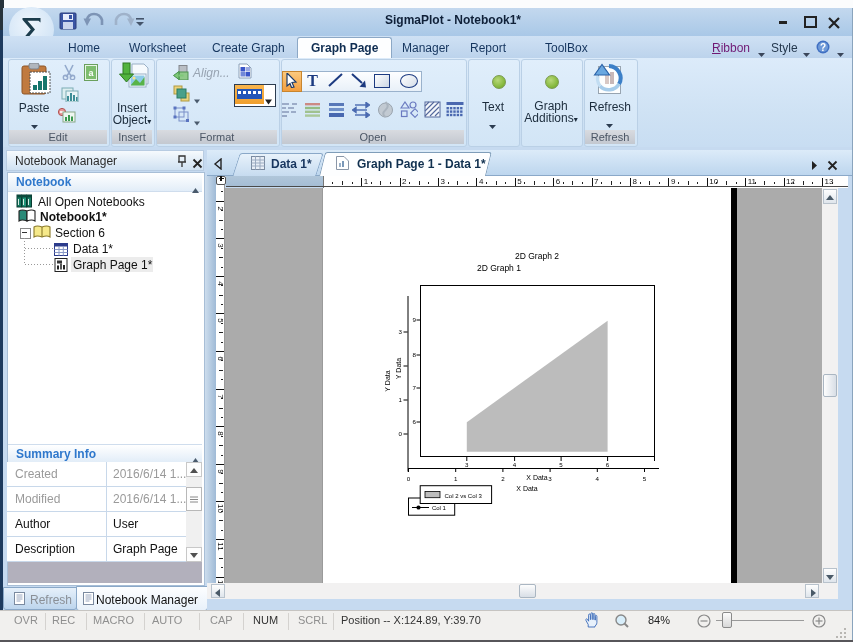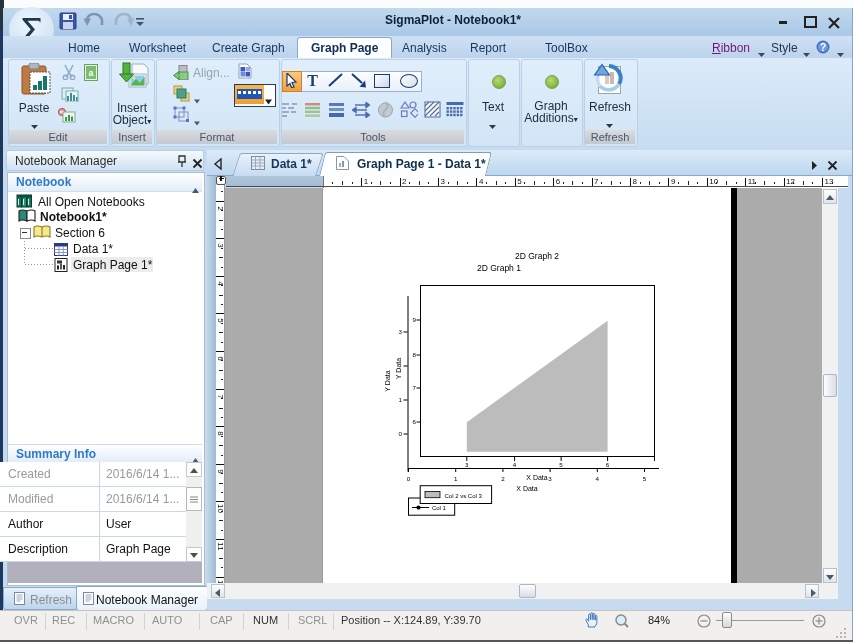--- a/index.html
+++ b/index.html
@@ -54,21 +54,21 @@
     </svg>
 </div>
 
 <div class="abs" style="left:3px;top:36px;width:850px;height:22px;background:linear-gradient(#cfe1f4,#bcd3ec);"></div>
 <div class="abs" style="left:297px;top:37px;width:93px;height:21px;background:#fdfeff;border:1px solid #8ca8c6;border-bottom:none;border-radius:3px 3px 0 0;"></div>
 <div class="abs" style="top:41px;left:60px;width:600px;height:16px;font-size:12px;color:#15355e;">
   <span class="abs" style="left:8px;">Home</span>
   <span class="abs" style="left:69px;">Worksheet</span>
   <span class="abs" style="left:152px;">Create Graph</span>
   <span class="abs" style="left:251px;font-weight:bold;color:#0f2d52;">Graph Page</span>
-  <span class="abs" style="left:342px;">Analysis</span>
+  <span class="abs" style="left:342px;">Manager</span>
   <span class="abs" style="left:410px;">Report</span>
   <span class="abs" style="left:485px;">ToolBox</span>
 </div>
 <div class="abs" style="left:712px;top:41px;font-size:12px;color:#701a75;"><span style="text-decoration:underline">R</span>ibbon</div>
 <div class="abs" style="left:758px;top:44px;width:8px;height:6px;"><svg width="8" height="6">
       <path d="M 0 1 L 7 1 L 3.5 5 Z" fill="#3a465a"></path>
     </svg></div>
 <div class="abs" style="left:771px;top:41px;font-size:12px;color:#24384e;">Style</div>
 <div class="abs" style="left:803px;top:44px;width:8px;height:6px;"><svg width="8" height="6">
       <path d="M 0 1 L 7 1 L 3.5 5 Z" fill="#3a465a"></path>
@@ -90,21 +90,21 @@
 <div class="abs" style="left:111px;top:59px;width:42px;height:86px;border:1px solid #bad0e6;border-radius:3px;background:linear-gradient(#e0eefb,#d2e5f6);"></div>
 <div class="abs" style="left:156px;top:59px;width:122px;height:86px;border:1px solid #bad0e6;border-radius:3px;background:linear-gradient(#e0eefb,#d2e5f6);"></div>
 <div class="abs" style="left:281px;top:59px;width:184px;height:86px;border:1px solid #bad0e6;border-radius:3px;background:linear-gradient(#e0eefb,#d2e5f6);"></div>
 <div class="abs" style="left:468px;top:59px;width:50px;height:86px;border:1px solid #bad0e6;border-radius:3px;background:linear-gradient(#e0eefb,#d2e5f6);"></div>
 <div class="abs" style="left:521px;top:59px;width:60px;height:86px;border:1px solid #bad0e6;border-radius:3px;background:linear-gradient(#e0eefb,#d2e5f6);"></div>
 <div class="abs" style="left:584px;top:59px;width:52px;height:86px;border:1px solid #bad0e6;border-radius:3px;background:linear-gradient(#e0eefb,#d2e5f6);"></div>
 
 <div class="abs" style="left:9px;top:130px;width:98px;height:14px;background:linear-gradient(#d8dbe0,#c3c8d0);font-size:11px;color:#4a5564;text-align:center;line-height:14px;">Edit</div>
 <div class="abs" style="left:112px;top:130px;width:40px;height:14px;background:linear-gradient(#d8dbe0,#c3c8d0);font-size:11px;color:#4a5564;text-align:center;line-height:14px;">Insert</div>
 <div class="abs" style="left:157px;top:130px;width:120px;height:14px;background:linear-gradient(#d8dbe0,#c3c8d0);font-size:11px;color:#4a5564;text-align:center;line-height:14px;">Format</div>
-<div class="abs" style="left:282px;top:130px;width:182px;height:14px;background:linear-gradient(#d8dbe0,#c3c8d0);font-size:11px;color:#4a5564;text-align:center;line-height:14px;">Tools</div>
+<div class="abs" style="left:282px;top:130px;width:182px;height:14px;background:linear-gradient(#d8dbe0,#c3c8d0);font-size:11px;color:#4a5564;text-align:center;line-height:14px;">Open</div>
 <div class="abs" style="left:585px;top:130px;width:50px;height:14px;background:linear-gradient(#d8dbe0,#c3c8d0);font-size:11px;color:#4a5564;text-align:center;line-height:14px;">Refresh</div>
 
 <div class="abs" style="left:20px;top:63px;width:32px;height:34px;">
 <svg width="32" height="34">
   <rect x="2" y="3" width="24" height="28" rx="2" fill="#c07a3f" stroke="#8d5526"></rect>
   <rect x="9" y="0" width="10" height="6" rx="2" fill="#b0b6bd" stroke="#7c828a"></rect>
   <rect x="10" y="9" width="20" height="21" fill="#fff" stroke="#555" stroke-dasharray="2 1"></rect>
   <rect x="13" y="22" width="4" height="5" fill="#16766c"></rect>
   <rect x="18" y="18" width="4" height="9" fill="#16766c"></rect>
   <rect x="23" y="13" width="4" height="14" fill="#16766c"></rect>
@@ -168,21 +168,21 @@
 <div class="abs" style="left:108px;top:113px;width:48px;text-align:center;font-size:12px;color:#1c2c3c;">Object<span style="font-size:8px;">▾</span></div>
 
 <div class="abs" style="left:173px;top:65px;width:16px;height:15px;">
 <svg width="16" height="15">
       <rect x="6" y="0.5" width="8" height="7" fill="#b9bec4" stroke="#83878d"></rect>
       <rect x="6" y="7" width="9" height="8" fill="#8fc98a" stroke="#4e9153"></rect>
       <path d="M 0.5 10.5 L 6 6.5 L 6 14.5 Z" fill="#7ec878" stroke="#459148"></path>
       <rect x="5.5" y="9.5" width="5" height="2" fill="#7ec878"></rect>
     </svg>
 </div>
-<div class="abs" style="left:193px;top:66px;font-size:12px;color:#98a4b2;">Align...</div>
+<div class="abs" style="left:193px;top:66px;font-size:12px;color:#98a4b2;font-style:italic;">Align...</div>
 <div class="abs" style="left:238px;top:63px;width:14px;height:16px;">
 <svg width="14" height="16">
       <path d="M 1 1 L 9 1 L 13 5 L 13 15 L 1 15 Z" fill="#fff" stroke="#8ca0b8"></path>
       <rect x="2.5" y="4" width="4.5" height="4.5" fill="#3a55c8"></rect>
       <rect x="7.5" y="9" width="4.5" height="4.5" fill="#3a55c8"></rect>
       <rect x="2.5" y="9" width="4.5" height="4.5" fill="#7288d8"></rect>
       <rect x="7.5" y="4" width="4.5" height="4.5" fill="#9aa8e0"></rect>
     </svg>
 </div>
 <div class="abs" style="left:173px;top:85px;width:17px;height:17px;">
@@ -413,21 +413,21 @@
       <rect x="9" y="7" width="2" height="4.5" fill="#222"></rect>
     </svg>
 </div>
 <div class="abs" style="left:73px;top:258px;font-size:12px;color:#111;">Graph Page 1*</div>
 
 <div class="abs" style="left:8px;top:444px;width:194px;height:18px;background:linear-gradient(#ffffff,#e2edf8);border-top:1px solid #cfdded;font-size:12px;font-weight:bold;color:#2f78cc;line-height:18px;padding-left:8px;box-sizing:border-box;">Summary Info</div>
 <div class="abs" style="left:191px;top:450px;width:9px;height:7px;"><svg width="9" height="7">
       <path d="M 1 6 L 8 6 L 4.5 1 Z" fill="#4a5a6c"></path>
     </svg></div>
 
-<div class="abs" style="left:0;top:462px;width:194px;height:100px;background:#fff;font-size:12px;">
+<div class="abs" style="left:7px;top:462px;width:194px;height:100px;background:#fff;font-size:12px;">
   <div class="abs" style="left:99px;top:0;width:1px;height:99px;background:#c8d8ea;"></div>
   <div class="abs" style="left:0;top:24px;width:194px;height:1px;background:#c8d8ea;"></div>
   <div class="abs" style="left:0;top:49px;width:194px;height:1px;background:#c8d8ea;"></div>
   <div class="abs" style="left:0;top:74px;width:194px;height:1px;background:#c8d8ea;"></div>
   <div class="abs" style="left:0;top:99px;width:194px;height:1px;background:#c8d8ea;"></div>
   <div class="abs" style="left:8px;top:5px;color:#9a9a9a;">Created</div>
   <div class="abs" style="left:106px;top:5px;color:#9a9a9a;">2016/6/14 1...</div>
   <div class="abs" style="left:8px;top:30px;color:#9a9a9a;">Modified</div>
   <div class="abs" style="left:106px;top:30px;color:#9a9a9a;">2016/6/14 1...</div>
   <div class="abs" style="left:8px;top:55px;color:#111;">Author</div>

